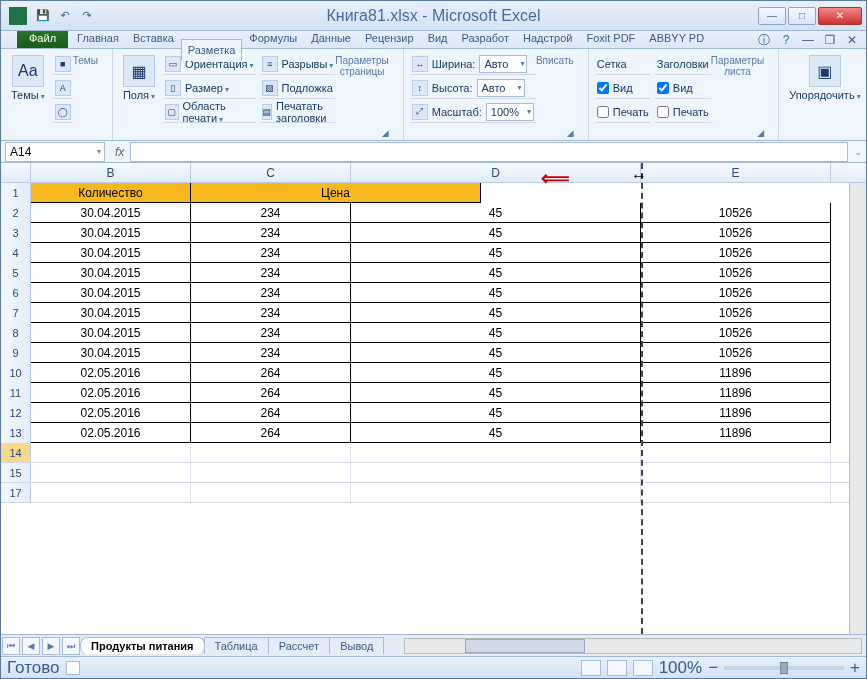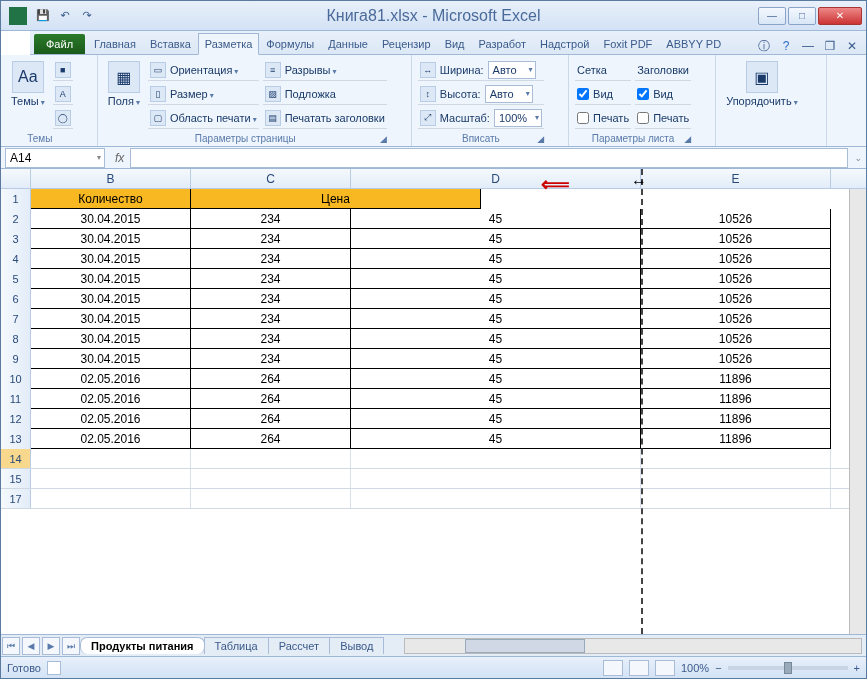--- a/index.html
+++ b/index.html
@@ -9,29 +9,29 @@
 
 .titlebar { height: 30px; background: linear-gradient(#e8f0fa, #d3e2f5); display: flex; align-items: center; padding: 0 4px; border-bottom: 1px solid #a0b8d8; position: relative; }
 .titlebar .sys-icon { width: 18px; height: 18px; background: #217346; margin: 0 4px; }
 .titlebar .qat { display: flex; gap: 6px; margin-left: 4px; }
 .titlebar .qat span { width: 16px; height: 16px; display: inline-flex; align-items: center; justify-content: center; font-size: 11px; color: #3b5a8a; }
 .titlebar .title { position: absolute; left: 50%; transform: translateX(-50%); font-size: 16px; color: #4a6a9a; }
 .titlebar .winbtns { margin-left: auto; display: flex; gap: 2px; }
 .titlebar .winbtns span { width: 28px; height: 18px; border: 1px solid #8aa4c8; border-radius: 2px; background: linear-gradient(#f4f8fd,#d8e6f6); display: inline-flex; align-items: center; justify-content: center; font-size: 10px; color: #4a6a9a; }
 .titlebar .winbtns .close { background: linear-gradient(#e88,#c33); color: #fff; border-color: #a33; width: 44px; }
 
-.tabs { height: 24px; background: linear-gradient(#e8f0fa,#dce8f6); display: flex; align-items: flex-end; padding-left: 4px; border-bottom: 1px solid #a0b8d8; font-size: 11px; margin-left: 29px; }
+.tabs { height: 18px; background: linear-gradient(#e8f0fa,#dce8f6); display: flex; align-items: flex-end; padding-left: 16px; border-bottom: 1px solid #a0b8d8; font-size: 11px; }
 .tabs .filetab { background: linear-gradient(#2a7a2a,#1a5a1a); color: #fff; padding: 4px 12px; border-radius: 2px 2px 0 0; margin-right: 2px; }
 .tabs .tab { padding: 4px 6px; color: #3a5a8a; border: 1px solid transparent; border-bottom: none; cursor: default; }
-.tabs .tab.active { background: #eef5fc; border: 1px solid #a0b8d8; border-bottom: 1px solid #eef5fc; position: relative; top: 1px; }
+.tabs .tab.active { background: #eef5fc; border: 1px solid #a0b8d8; border-bottom: 1px solid #eef5fc; position: relative; top: 13px; }
 .tabs .right { margin-left: auto; display: flex; gap: 6px; padding-right: 6px; color: #3a5a8a; font-size: 12px; align-items: center; }
 .tabs .right span { width: 16px; height: 16px; display: inline-flex; align-items: center; justify-content: center; }
 
 .ribbon { height: 92px; background: #eef5fc; border-bottom: 1px solid #a0b8d8; display: flex; font-size: 11px; color: #1a3a6a; }
-.group { border-right: 1px solid #cad8ea; padding: 4px 24px 2px 6px; display: flex; flex-direction: column; }
+.group { border-right: 1px solid #cad8ea; padding: 4px 14px 2px 6px; display: flex; flex-direction: row; }
 .group .body { flex: 1; display: flex; gap: 4px; }
 .group .label { text-align: center; font-size: 10px; color: #5a7aaa; padding-top: 2px; position: relative; }
 .group .label .launcher { position: absolute; right: 0; bottom: 0; font-size: 9px; color: #5a7aaa; }
 .bigbtn { display: flex; flex-direction: column; align-items: center; gap: 2px; padding: 2px 4px; }
 .bigbtn .ico { width: 32px; height: 32px; background: #dde8f6; border: 1px solid #b8cce6; display: flex; align-items: center; justify-content: center; font-size: 16px; }
 .smallbtns { display: flex; flex-direction: column; gap: 2px; }
 .smallbtns .row { display: flex; align-items: center; gap: 4px; height: 22px; padding: 0 2px; }
 .smallbtns .ico { width: 16px; height: 16px; background: #dde8f6; border: 1px solid #b8cce6; display: inline-flex; align-items: center; justify-content: center; font-size: 9px; }
 .dd::after { content: "▾"; font-size: 8px; margin-left: 2px; color: #5a7aaa; }
 .combo { height: 18px; border: 1px solid #a8bcd8; background: #fff; padding: 0 14px 0 4px; font-size: 11px; position: relative; min-width: 48px; display: inline-flex; align-items: center; }
@@ -66,21 +66,21 @@
 .resize-cursor { position: absolute; font-size: 16px; color: #000; pointer-events: none; }
 
 .sheet-tabs { height: 22px; background: #e4ecf6; border-top: 1px solid #a0b8d8; display: flex; align-items: center; font-size: 11px; }
 .sheet-tabs .nav { display: flex; }
 .sheet-tabs .nav span { width: 18px; height: 18px; border: 1px solid #a8bcd8; margin: 0 1px; text-align: center; font-size: 9px; line-height: 16px; background: #f4f8fd; color: #5a7aaa; }
 .sheet-tabs .stab { padding: 2px 10px; background: #e4ecf6; border: 1px solid #a8bcd8; border-bottom: none; margin-left: -1px; color: #3a5a8a; }
 .sheet-tabs .stab.active { background: #fff; font-weight: bold; color: #000; border-radius: 7px; }
 .sheet-tabs .hscroll { flex: 1; margin: 0 4px 0 20px; height: 16px; background: #e8e8e8; border: 1px solid #bbb; position: relative; }
 .sheet-tabs .hscroll .thumb { position: absolute; left: 60px; width: 120px; top: 0; bottom: 0; background: #cfd8e4; border: 1px solid #9ab; }
 
-.status { height: 22px; background: linear-gradient(#e8f0fa,#d3e2f5); border-top: 1px solid #a0b8d8; display: flex; align-items: center; font-size: 11px; padding: 0 6px; color: #3a5a8a; }
+.status { height: 22px; background: linear-gradient(#e8f0fa,#d3e2f5); border-top: 1px solid #a0b8d8; display: flex; align-items: center; font-size: 17px; padding: 0 6px; color: #3a5a8a; }
 .status .right { margin-left: auto; display: flex; align-items: center; gap: 6px; }
 .status .viewbtn { width: 20px; height: 16px; border: 1px solid #a8bcd8; background: #f4f8fd; }
 .status .slider { width: 120px; height: 4px; background: #c8d4e4; position: relative; }
 .status .slider .thumb { position: absolute; left: 56px; top: -4px; width: 8px; height: 12px; background: #9ab; border: 1px solid #789; }
 
 .vscroll { position: absolute; right: 0; top: 20px; bottom: 0; width: 17px; background: #e8e8e8; border-left: 1px solid #bbb; }
 </style>
 </head>
 <body>
 

